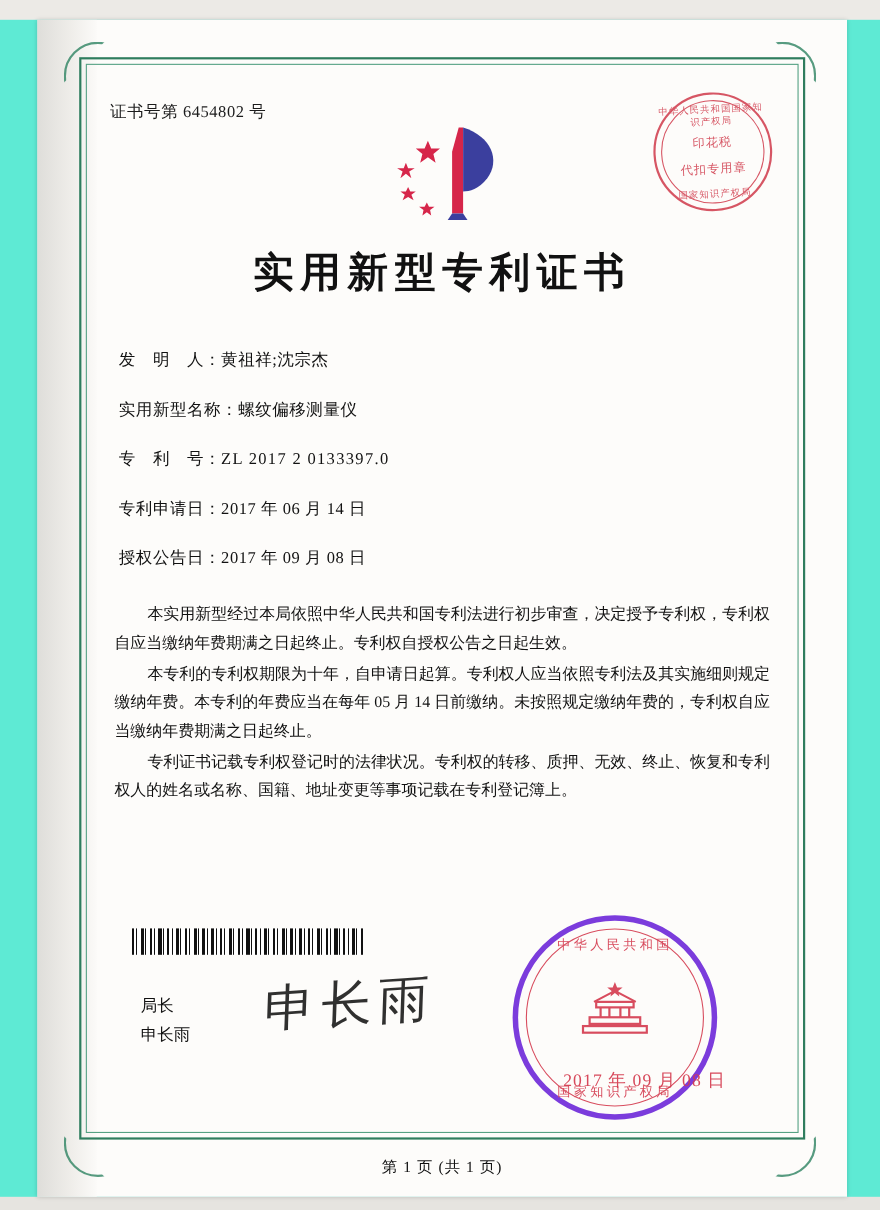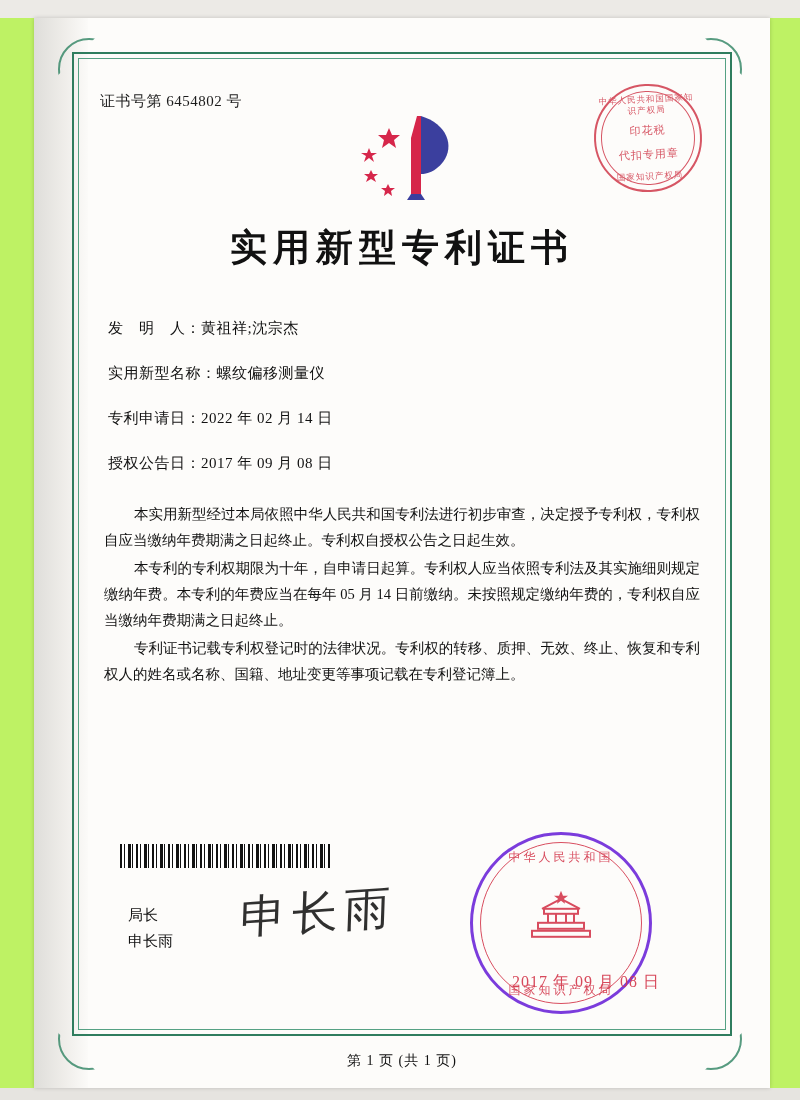--- a/index.html
+++ b/index.html
@@ -12,21 +12,21 @@
     background: #ffffff;
     font-family: "Liberation Serif", "DejaVu Serif", serif;
     overflow: hidden;
   }
 
   
   #scan {
     position: relative;
     width: 800px;
     height: 1100px;
-    background: #bef264;
+    background: #5eead4;
   }
   
   .paper {
     position: absolute;
     left: 34px;
     top: 18px;
     width: 736px;
     height: 1070px;
     background: #fdfcfa;
     box-shadow: 0 0 4px rgba(0,0,0,0.18);
@@ -246,21 +246,21 @@
     opacity: .9;
   }
 
   
   .seal {
     position: absolute;
     right: 52px;
     top: 740px;
     width: 176px;
     height: 176px;
-    border: 3px solid #6d28d9;
+    border: 5px solid #6d28d9;
     border-radius: 50%;
     color: #d43a4e;
     opacity: .9;
   }
   .seal .ring2 {
     position: absolute;
     left: 7px; top: 7px; right: 7px; bottom: 7px;
     border: 1px solid #d43a4e;
     border-radius: 50%;
   }
@@ -367,24 +367,28 @@
       <div class="field-row">
         <span class="field-label">发　明　人：</span>
         <span class="field-value">黄祖祥;沈宗杰</span>
       </div>
 
       <div class="field-row">
         <span class="field-label">实用新型名称：</span>
         <span class="field-value">螺纹偏移测量仪</span>
       </div>
 
+      <div class="field-row">
+        <span class="field-label">专　利　号：</span>
+        <span class="field-value mono">ZL 2017 2 0133397.0</span>
+      </div>
 
       <div class="field-row">
         <span class="field-label">专利申请日：</span>
-        <span class="field-value">2022 年 02 月 14 日</span>
+        <span class="field-value">2017 年 06 月 14 日</span>
       </div>
 
 
       <div class="field-row">
         <span class="field-label">授权公告日：</span>
         <span class="field-value">2017 年 09 月 08 日</span>
       </div>
 
     </div>
 

